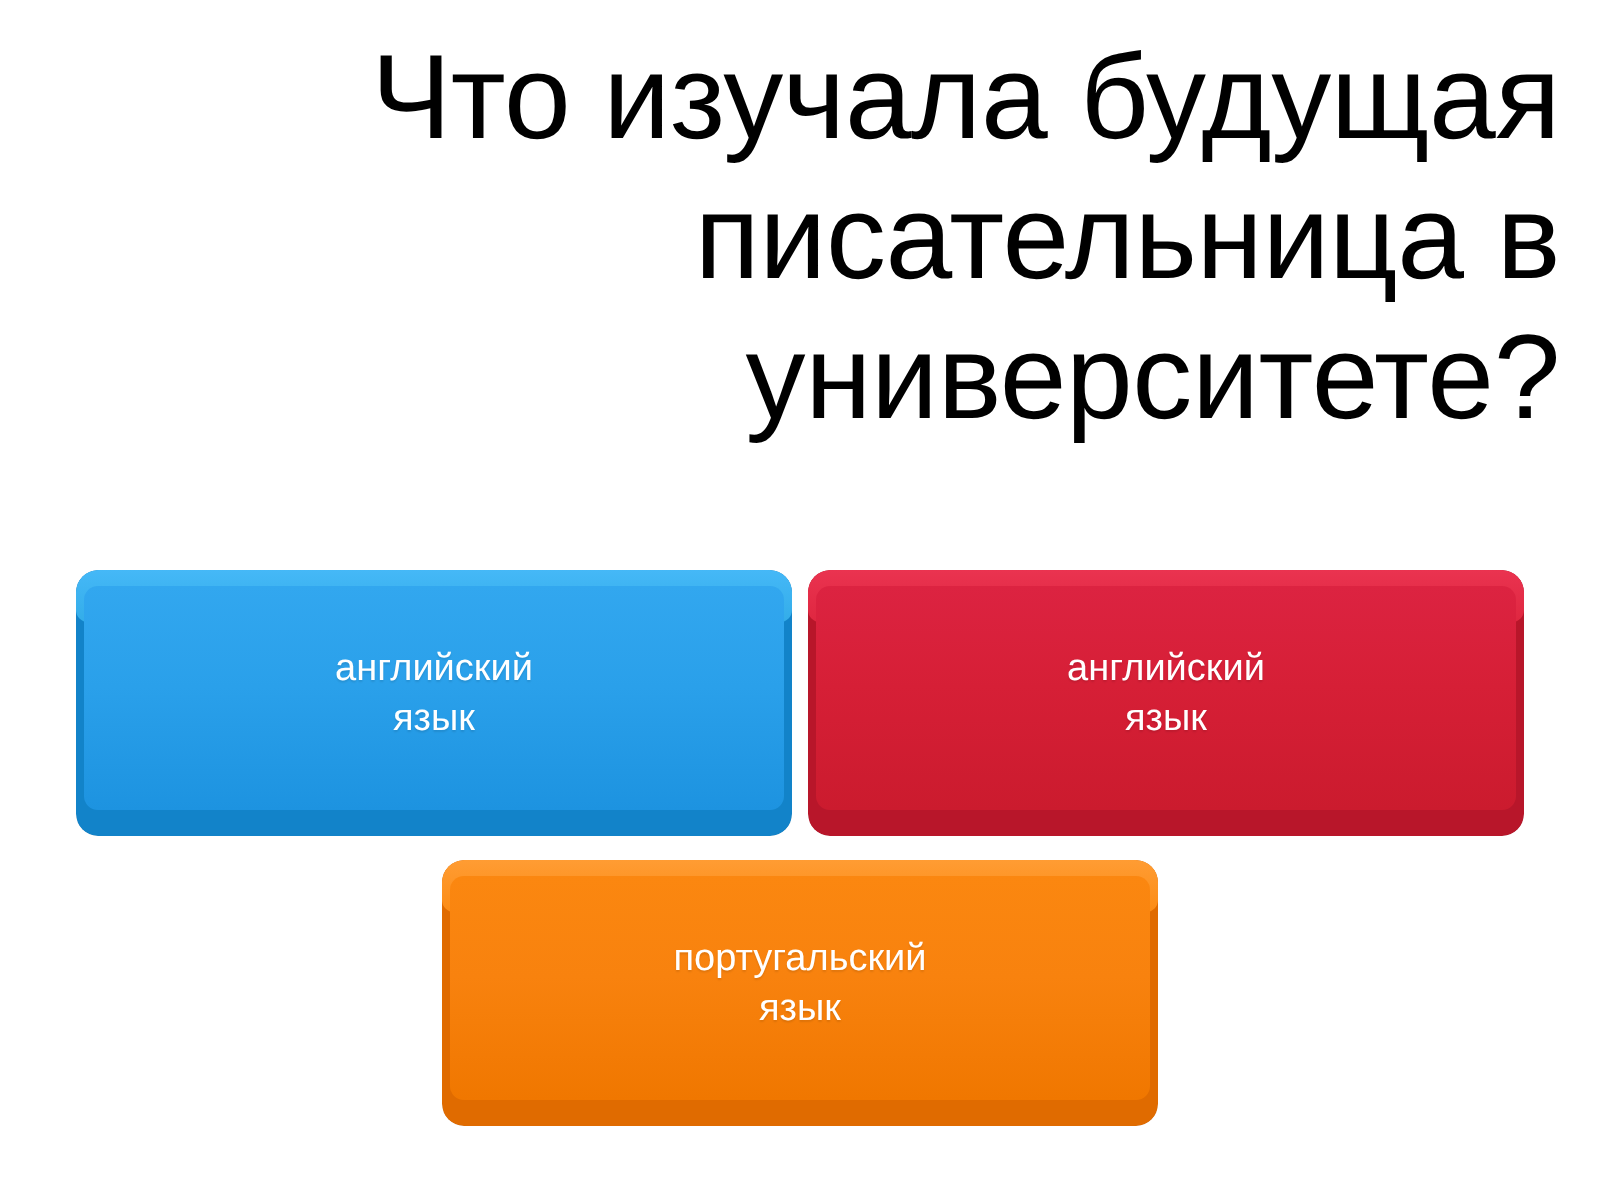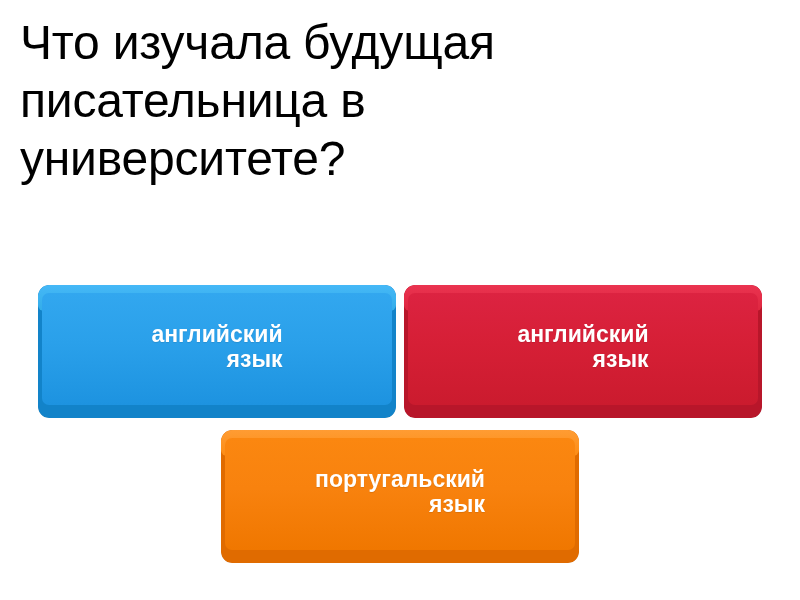--- a/index.html
+++ b/index.html
@@ -30,26 +30,26 @@
     width: 800px;
     height: 268px;
     display: flex;
     align-items: flex-start;
     justify-content: center;
   }
   #question-text {
     width: 760px;
     margin: 0;
     padding-top: 14px;
-    text-align: left;
+    text-align: right;
     color: #000000;
     font-family: "Liberation Sans", "DejaVu Sans", sans-serif;
     font-weight: 400;
-    font-size: 48px;
-    line-height: 58px;
+    font-size: 60px;
+    line-height: 70px;
     letter-spacing: -0.2px;
     white-space: pre-line;
   }
 
   
   #answers-area {
     position: absolute;
     left: 0;
     top: 278px;
     width: 800px;
@@ -108,24 +108,24 @@
   }
   .answer-tile .tile-label {
     position: absolute;
     left: 12px;
     right: 12px;
     top: 4px;
     bottom: 13px;
     display: flex;
     align-items: center;
     justify-content: center;
-    text-align: right;
+    text-align: center;
     color: #ffffff;
-    font-size: 23px;
-    font-weight: 700;
+    font-size: 19px;
+    font-weight: 400;
     line-height: 25px;
     white-space: pre-line;
     text-shadow: 0 1px 1px rgba(0,0,0,0.10);
     pointer-events: none;
   }
 
   
   #answer-tile-0 .tile-base {
     background: #1283c9;
     box-shadow: 0 1px 2px rgba(0,0,0,0.13);

